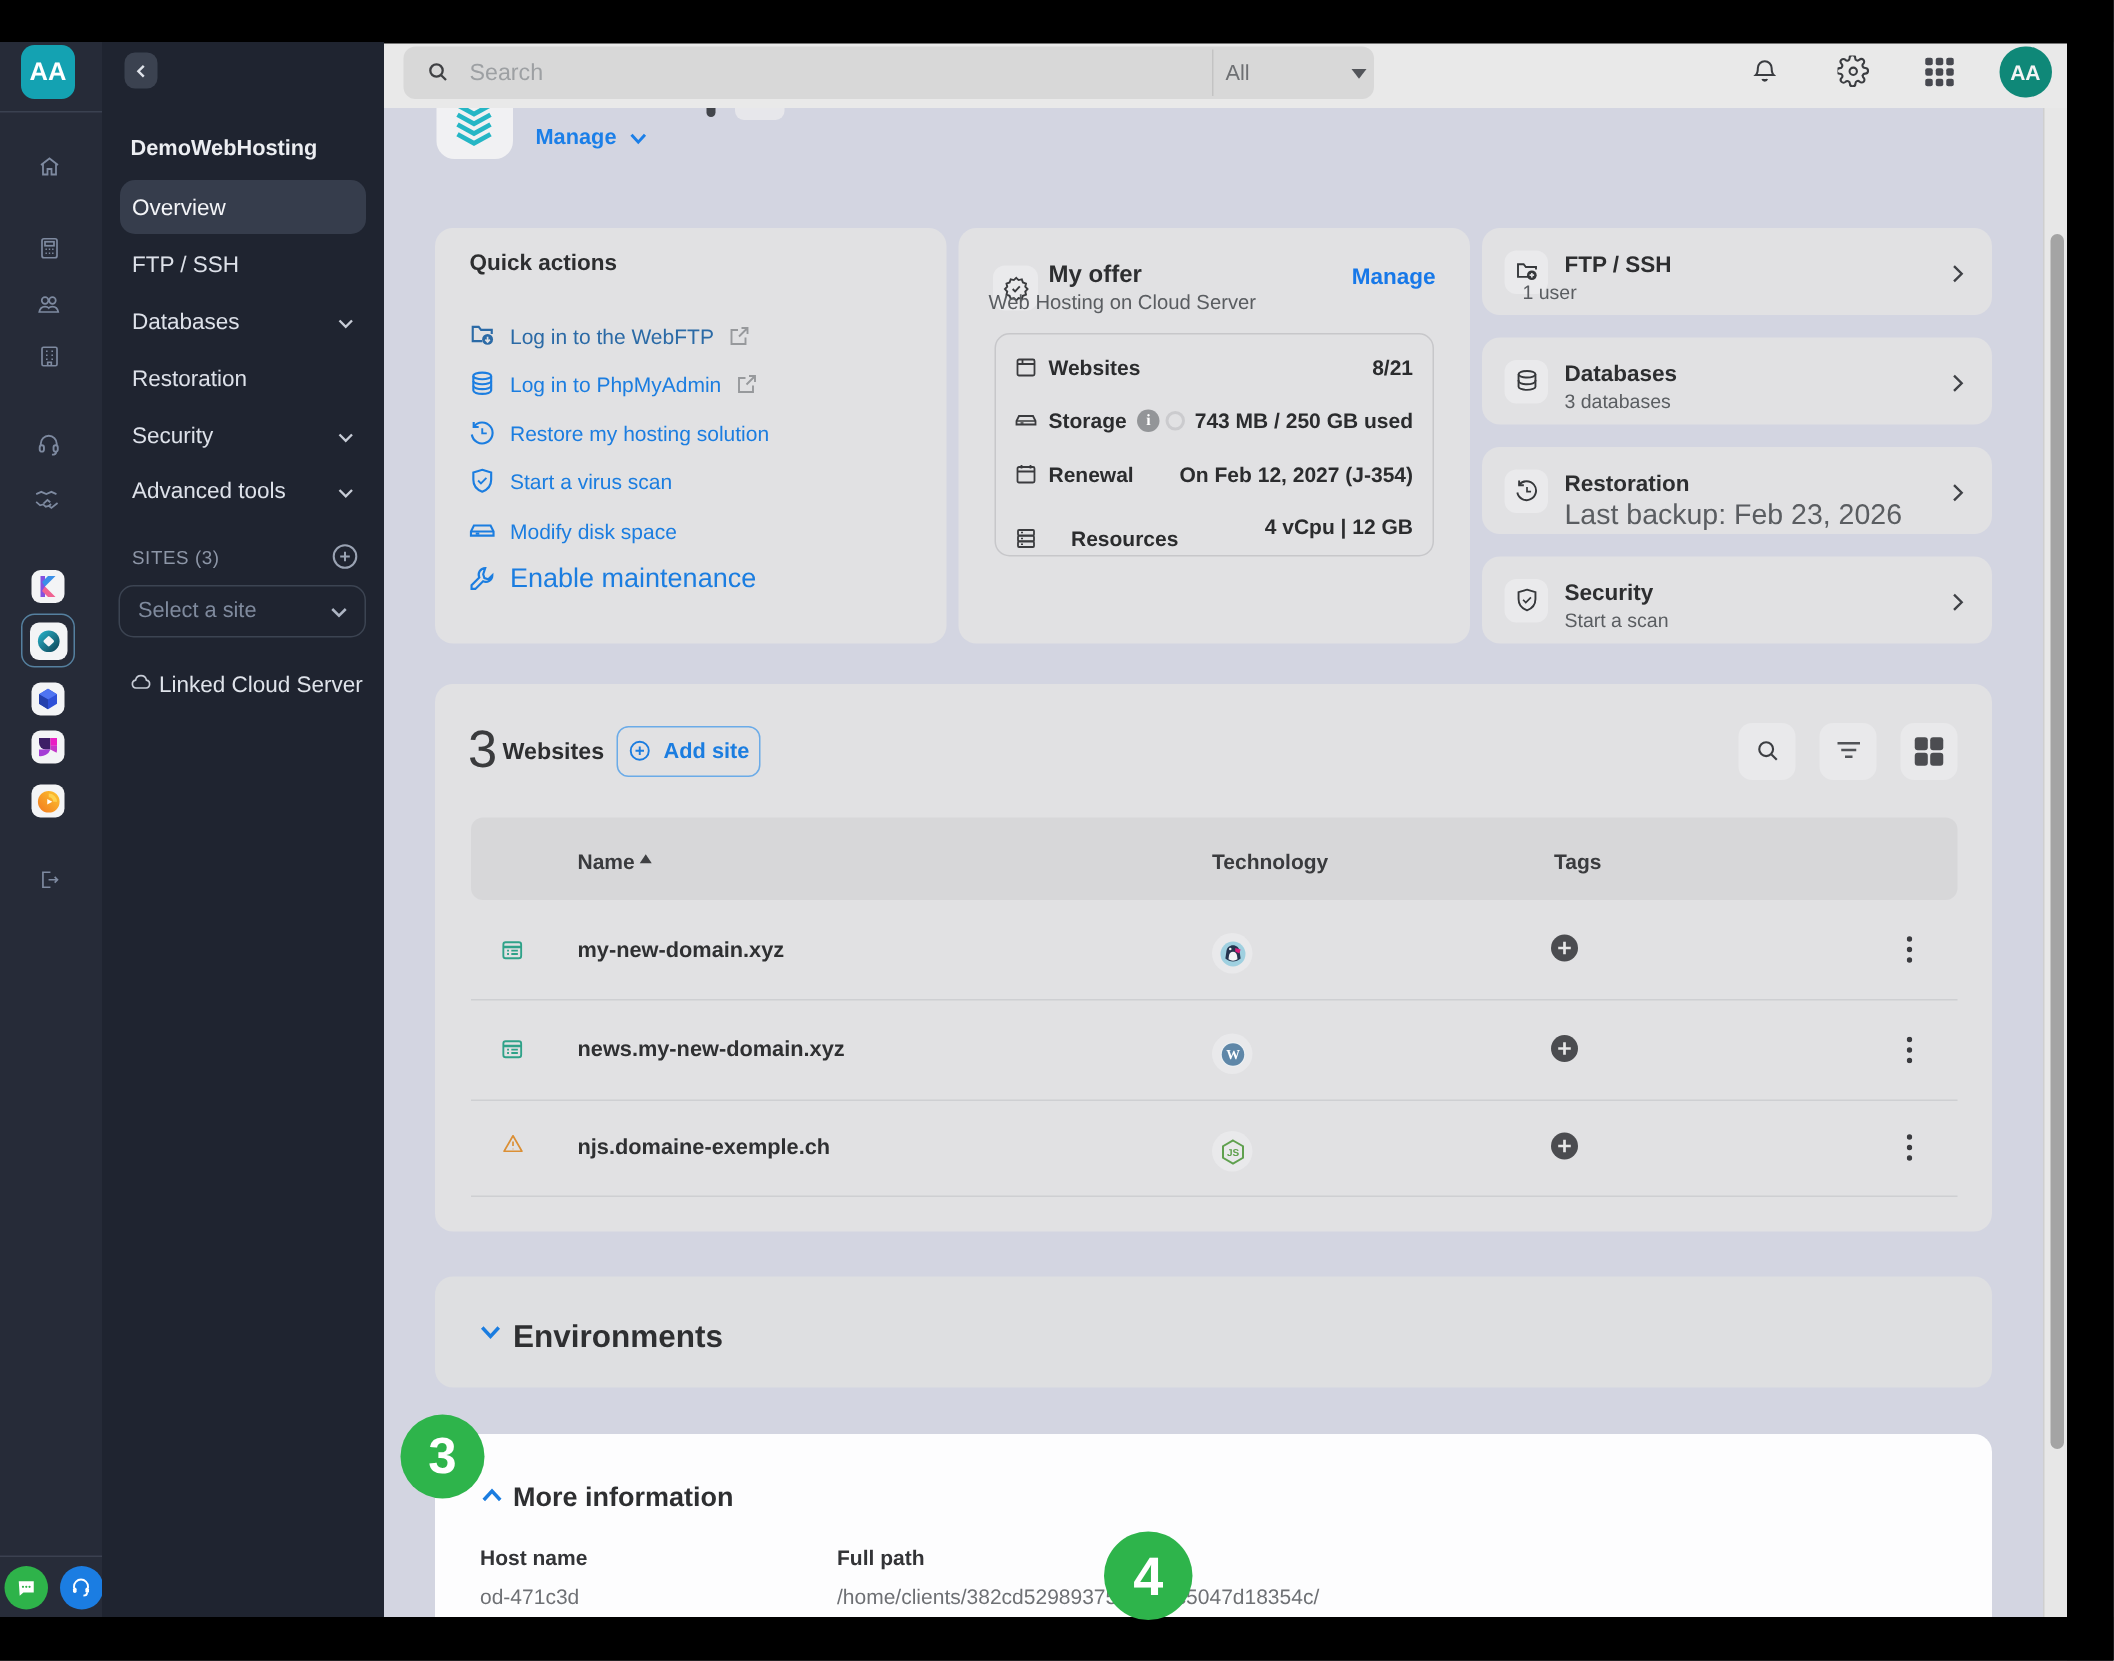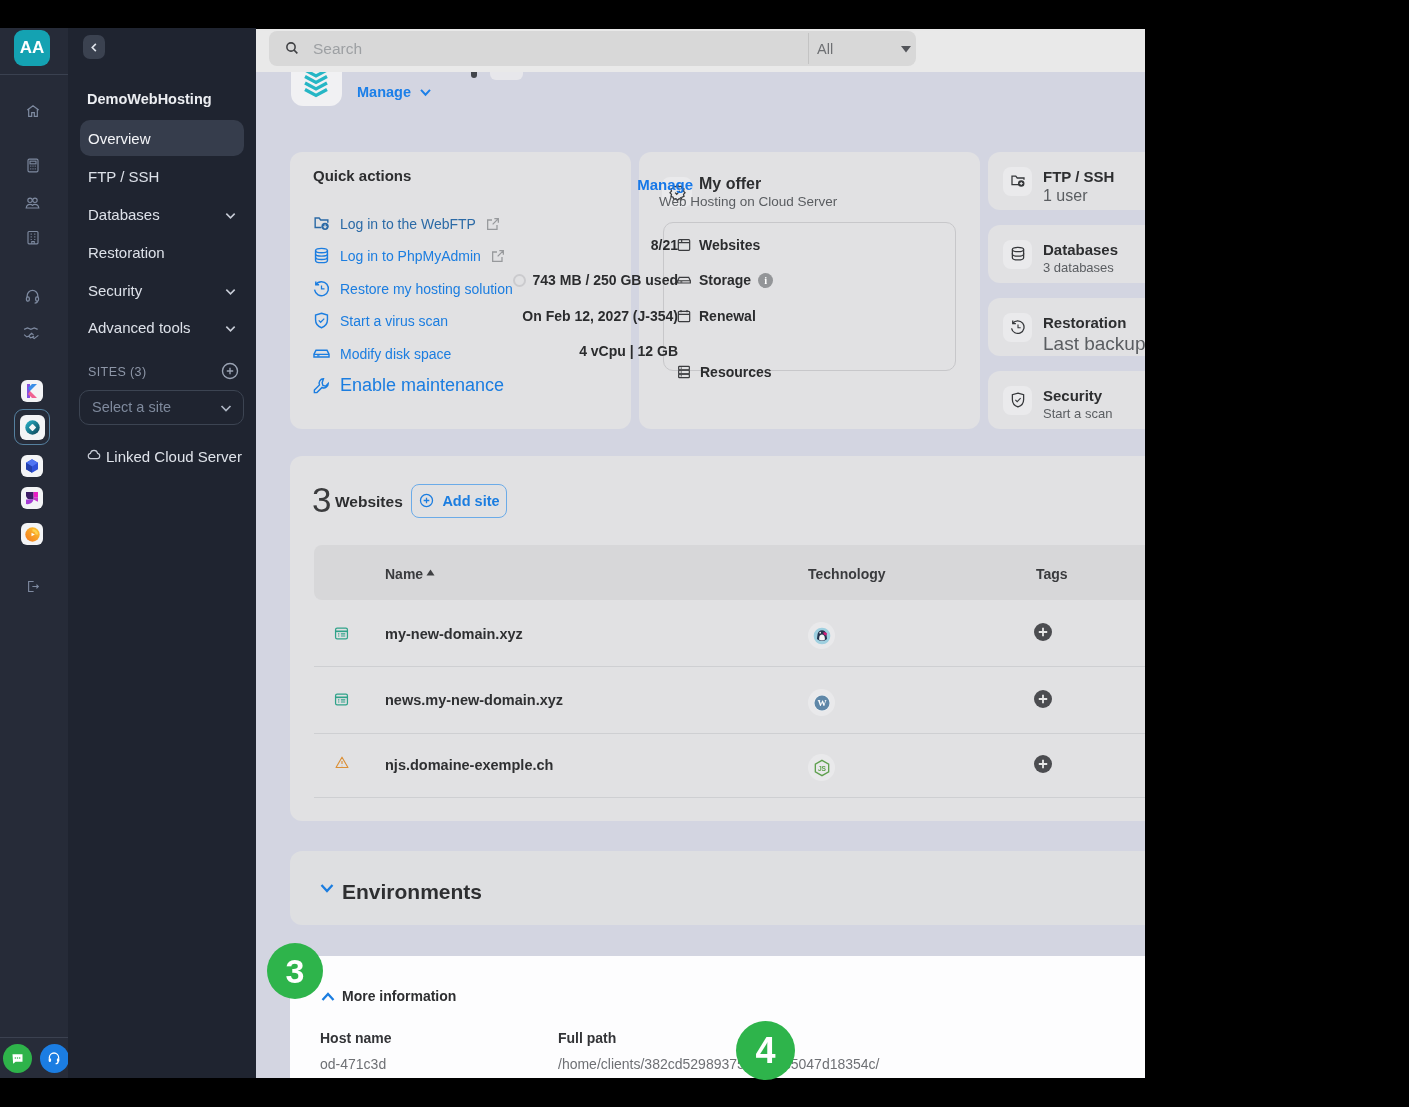--- a/index.html
+++ b/index.html
@@ -1,18 +1,18 @@
 <!DOCTYPE html>
 <html><head>
 <meta charset="utf-8">
 <style>
 *{margin:0;padding:0;box-sizing:border-box}
 html,body{width:1409px;height:1107px;overflow:hidden;background:#000}
 body{font-family:"Liberation Sans",sans-serif}
-#root{position:relative;width:1145px;height:1107px;background:#000;overflow:hidden}
+#root{position:relative;width:1409px;height:1107px;background:#000;overflow:hidden}
 .abs{position:absolute}
 .card{position:absolute;background:#e1e1e3;border-radius:12px}
 .txt{position:absolute;white-space:nowrap}
 svg{display:block}
 .vc{display:flex;align-items:center}
 </style>
 </head>
 <body>
 <div id="root">
 
@@ -334,21 +334,21 @@
 <div class="abs vc" style="left:676px;top:307px;height:17px;gap:7px">
       <svg width="16" height="16" viewBox="0 0 24 24" fill="none" stroke="#3a3b3e" stroke-width="1.8">
         <rect x="3.5" y="5" width="17" height="15.5" rx="1.5"></rect>
         <path d="M3.5 9.5h17M7.5 3v3.5M16.5 3v3.5"></path>
       </svg>
       <span style="font-size:14px;font-weight:600;color:#2b2c2e">Renewal</span>
     </div>
 <div class="abs vc" style="right:467px;top:307px;height:17px;justify-content:flex-end">
       <span style="font-size:14px;font-weight:600;color:#2b2c2e">On Feb 12, 2027 (J-354)</span>
     </div>
-<div class="abs vc" style="left:676px;top:363px;height:17px;gap:8px">
+<div class="abs vc" style="left:676px;top:350px;height:17px;gap:22px">
       <svg width="16" height="16" viewBox="0 0 24 24" fill="none" stroke="#3a3b3e" stroke-width="1.8">
         <rect x="4" y="3.5" width="16" height="5.3" rx="1"></rect>
         <rect x="4" y="9.4" width="16" height="5.3" rx="1"></rect>
         <rect x="4" y="15.2" width="16" height="5.3" rx="1"></rect>
         <path d="M7 6.1h2M7 12h2M7 17.8h2" stroke-width="1.5"></path>
       </svg>
       <span style="font-size:14px;font-weight:600;color:#2b2c2e">Resources</span>
     </div>
 <div class="abs vc" style="right:467px;top:342.5px;height:17px;justify-content:flex-end">
       <span style="font-size:14px;font-weight:600;color:#2b2c2e">4 vCpu | 12 GB</span>
@@ -356,21 +356,21 @@
 
 <div class="card" style="left:988px;top:152px;width:340px;height:58px"></div>
 <div class="abs" style="left:1003px;top:166.5px;width:29px;height:29px;border-radius:8px;background:#eaeaec;display:flex;align-items:center;justify-content:center">
       <svg width="18" height="18" viewBox="0 0 24 24" fill="none" stroke="#36383b" stroke-width="1.7">
         <path d="M20 16.8h-16V5.5h5l2 2.5h9v2.3"></path>
         <circle cx="16.3" cy="15.3" r="4.3" fill="#36383b" stroke="none"></circle>
         <path d="M16.3 13.3v4M14.3 15.3h4" stroke="#e1e1e3" stroke-width="1.5"></path>
       </svg>
     </div>
 <div class="txt" style="left:1043px;top:168px;font-size:15px;font-weight:700;color:#2d2e30">FTP / SSH</div>
-<div class="txt" style="left:1043px;top:186.5px;font-size:16px;color:#5a5d61">1 user</div>
+<div class="txt" style="left:1015px;top:186.5px;font-size:13px;color:#5a5d61">1 user</div>
 <div class="abs" style="left:1300px;top:175.5px;color:#3f4146">
       <svg width="10" height="13" viewBox="0 0 10 14" fill="none" stroke="currentColor" stroke-width="1.7">
         <path d="M2.5 1.5 8 7l-5.5 5.5"></path>
       </svg>
     </div>
 <div class="card" style="left:988px;top:225px;width:340px;height:58px"></div>
 <div class="abs" style="left:1003px;top:239.5px;width:29px;height:29px;border-radius:8px;background:#eaeaec;display:flex;align-items:center;justify-content:center">
       <svg width="18" height="18" viewBox="0 0 24 24" fill="none" stroke="#36383b" stroke-width="1.7">
         <ellipse cx="12" cy="6" rx="7.5" ry="2.9"></ellipse>
         <path d="M4.5 6v6c0 1.6 3.4 2.9 7.5 2.9s7.5-1.3 7.5-2.9V6"></path>
@@ -547,21 +547,21 @@
       </svg>
     </div>
 <div class="txt" style="left:342px;top:880px;font-size:21px;font-weight:600;color:#2e2f31">Environments</div>
 
 <div class="abs" style="left:290px;top:956px;width:1038px;height:122px;background:#fdfdfe;border-radius:12px 12px 0 0"></div>
 <div class="abs" style="left:321px;top:991px;color:#1b7de0">
       <svg width="14" height="11" viewBox="0 0 14 11" fill="none" stroke="currentColor" stroke-width="2.3">
         <path d="M1.5 9 7 3l5.5 6"></path>
       </svg>
     </div>
-<div class="txt" style="left:342px;top:988px;font-size:14px;font-weight:600;color:#2e2f31">More information</div>
+<div class="txt" style="left:342px;top:988px;font-size:18px;font-weight:600;color:#2e2f31">More information</div>
 <div class="txt" style="left:320px;top:1030px;font-size:14px;font-weight:600;color:#333437">Host name</div>
 <div class="txt" style="left:558px;top:1030px;font-size:14px;font-weight:600;color:#333437">Full path</div>
 <div class="txt" style="left:320px;top:1056px;font-size:14px;color:#6e7074">od-471c3d</div>
 <div class="txt" style="left:558px;top:1056px;font-size:14px;color:#6e7074">/home/clients/382cd52989375eab4dc5047d18354c/</div>
 
 <div class="abs" style="left:267px;top:943px;width:56px;height:56px;border-radius:50%;background:#2eb44b;color:#fff;font-size:34px;font-weight:700;display:flex;align-items:center;justify-content:center;z-index:5">3</div>
 <div class="abs" style="left:736px;top:1021px;width:59px;height:59px;border-radius:50%;background:#2eb44b;color:#fff;font-size:36px;font-weight:700;display:flex;align-items:center;justify-content:center;z-index:5">4</div>
 
 <div class="abs" style="left:1362px;top:72px;width:16px;height:1006px;background:#e7e7e7;border-left:1px solid #cfcfcf"></div>
 <div class="abs" style="left:1366.5px;top:156px;width:9px;height:810px;border-radius:4.5px;background:#a4a4a4"></div>

